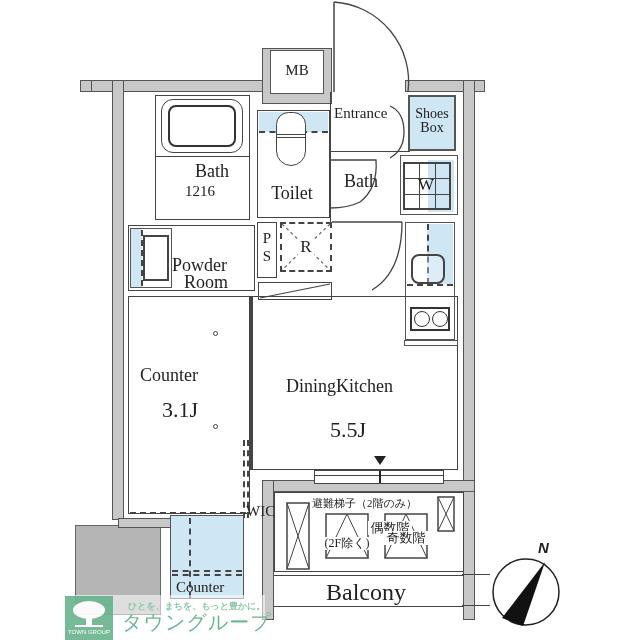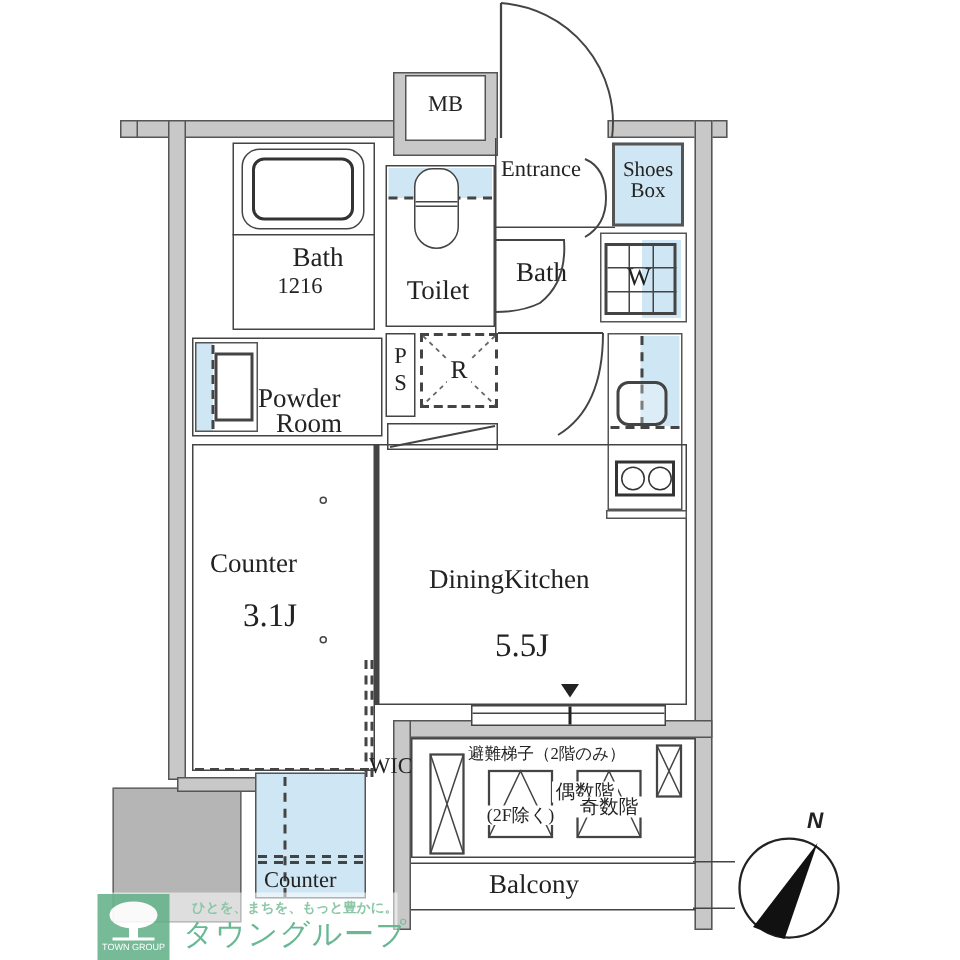--- a/index.html
+++ b/index.html
@@ -139,21 +139,21 @@
 
 <div class="abs blue" style="left:170px;top:515px;width:74px;height:84px;border:1.5px solid #555;"></div>
 <div class="abs dash-v" style="left:189px;top:518px;height:80px;"></div>
 <div class="abs dash-h" style="left:172px;top:570px;width:70px;"></div>
 <div class="abs dash-h" style="left:172px;top:574px;width:70px;"></div>
 <div class="lbl" style="left:198px;top:504px;font-size:15px;margin-left:48px;">WIC</div>
 <div class="lbl" style="left:176px;top:580px;font-size:15px;">Counter</div>
 
 <div class="abs" style="left:274px;top:492px;width:190px;height:80px;border:1.5px solid #444;"></div>
 <div class="abs" style="left:274px;top:575px;width:190px;height:32px;border:1.5px solid #444;border-left:none;border-right:none;"></div>
-<div class="lbl" style="left:326px;top:580px;font-size:18px;">Balcony</div>
+<div class="lbl" style="left:326px;top:580px;font-size:24px;">Balcony</div>
 <div class="abs" style="left:462px;top:574px;width:28px;height:0;border-top:1.5px solid #444;"></div>
 <div class="abs" style="left:462px;top:605px;width:28px;height:0;border-top:1.5px solid #444;"></div>
 
 <svg width="24" height="68" style="left:286px;top:502px;">
   <rect x="1" y="1" width="22" height="66" fill="#fff" stroke="#444" stroke-width="1.5"></rect>
   <path d="M1 1 L23 67 M23 1 L1 67" stroke="#444" stroke-width="1" fill="none"></path>
 </svg>
 <svg width="18" height="36" style="left:437px;top:496px;">
   <rect x="1" y="1" width="16" height="34" fill="#fff" stroke="#444" stroke-width="1.5"></rect>
   <path d="M1 1 L17 35 M17 1 L1 35" stroke="#444" stroke-width="1" fill="none"></path>

